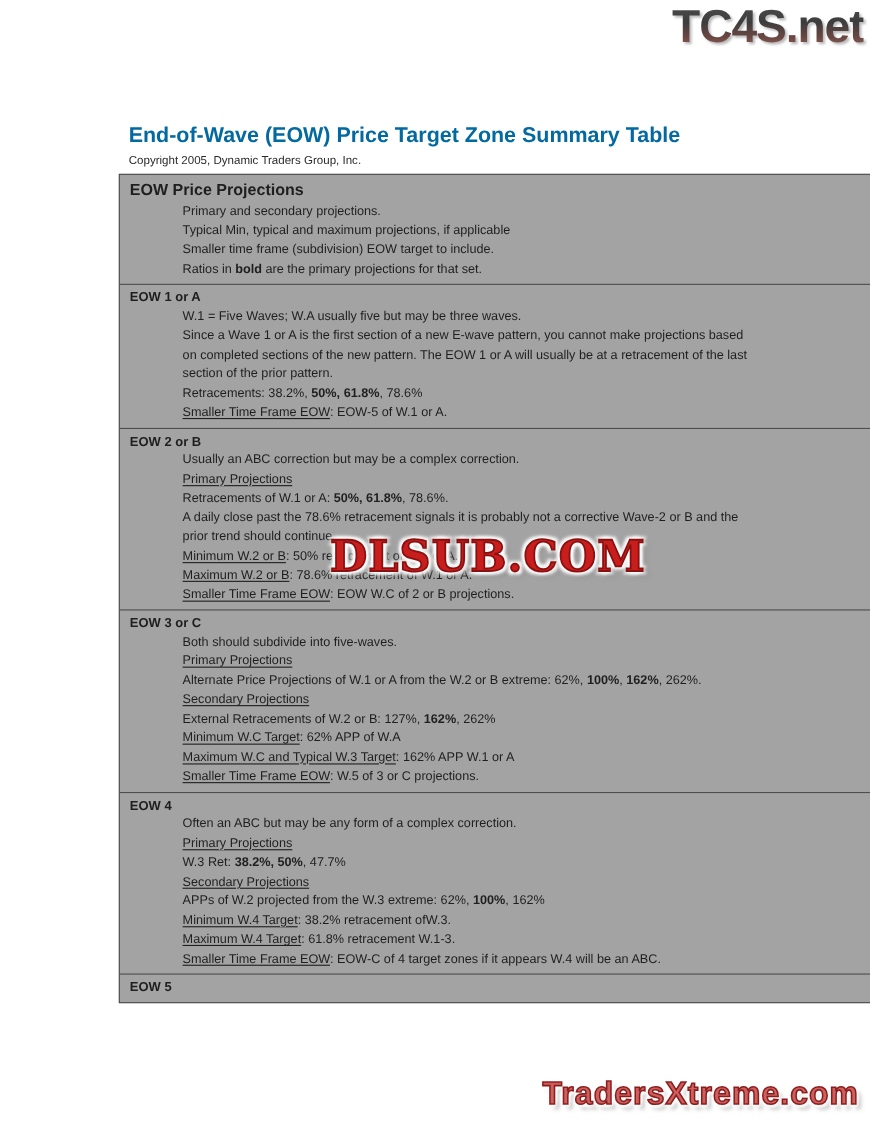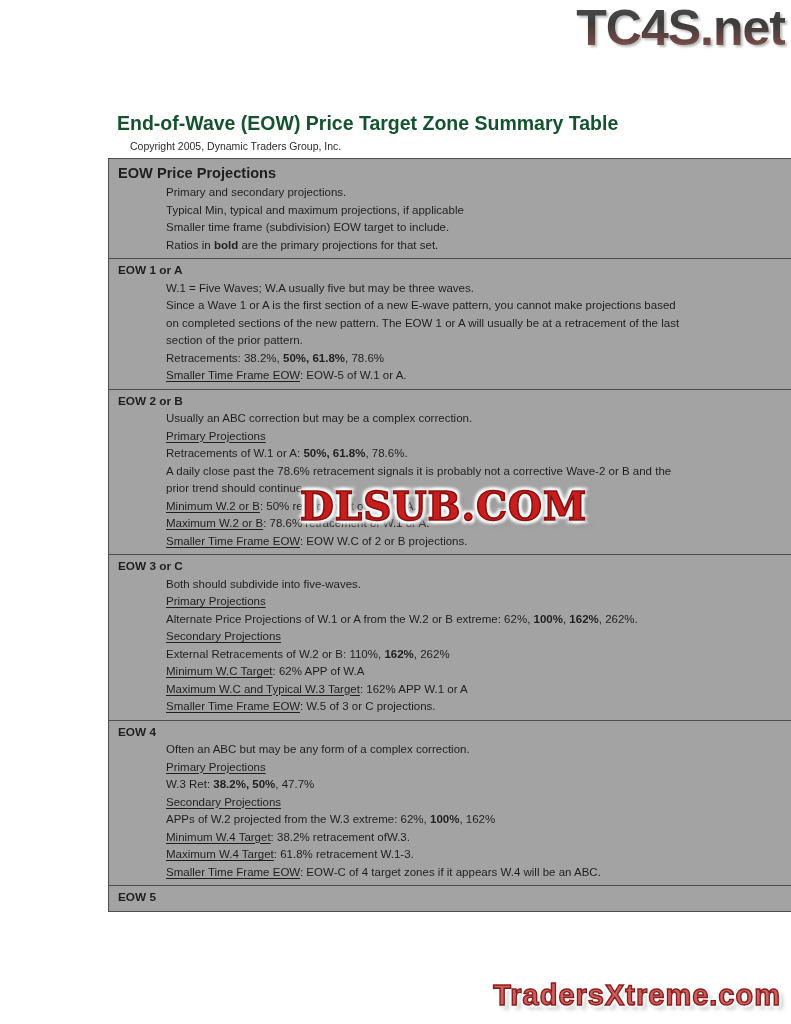--- a/index.html
+++ b/index.html
@@ -5,34 +5,34 @@
   * { margin:0; padding:0; box-sizing:border-box; }
   html,body { background:#ffffff; }
   body {
     width:791px; height:1024px; position:relative; overflow:hidden;
     font-family:"Liberation Sans", sans-serif; color:#1f1f1f;
   }
 
   
   .tc4s {
     position:absolute; top:1px; right:6px;
-    font-size:50px; font-weight:bold; letter-spacing:-1px; line-height:1.1;
+    font-size:42px; font-weight:bold; letter-spacing:-1px; line-height:1.1;
     background:linear-gradient(180deg,#4b4b4b 8%,#3d3d3d 42%,#6b4743 72%,#9c6a61 100%);
     -webkit-background-clip:text; background-clip:text; color:transparent;
     filter:drop-shadow(2px 2px 1px rgba(130,130,130,.55));
   }
 
   
   .title {
     position:absolute; left:117px; top:112px;
-    font-size:19.5px; font-weight:bold; color:#14532d; letter-spacing:0;
+    font-size:19.5px; font-weight:bold; color:#0369a1; letter-spacing:0;
   }
   .copyright {
     position:absolute; left:117px; top:140px;
-    font-size:10.5px; color:#2b2b2b;margin-left:13px;
+    font-size:10.5px; color:#2b2b2b;
   }
 
   
   .eow-table {
     position:absolute; left:108px; top:158px; width:708px;
     border:1px solid #4e4e4e; background:#a3a3a3;
   }
   .row { border-top:1px solid #4e4e4e; padding:3px 8px 4px 9px; overflow:hidden; }
   .row:first-child { border-top:none; }
   .row-title { font-weight:bold; font-size:11.8px; line-height:17.5px; white-space:nowrap; }
@@ -101,21 +101,21 @@
       <div class="line"><span class="u">Minimum W.2 or B</span><span>: 50% retracement of W.1 or A.</span></div>
       <div class="line"><span class="u">Maximum W.2 or B</span><span>: 78.6% retracement of W.1 or A.</span></div>
       <div class="line"><span class="u">Smaller Time Frame EOW</span><span>: EOW W.C of 2 or B projections.</span></div>
     </div>
     <div class="row">
       <div class="row-title">EOW 3 or C</div>
       <div class="line"><span>Both should subdivide into five-waves.</span></div>
       <div class="line"><span class="u">Primary Projections</span></div>
       <div class="line"><span>Alternate Price Projections of W.1 or A from the W.2 or B extreme: 62%, </span><span class="b">100%</span><span>, </span><span class="b">162%</span><span>, 262%.</span></div>
       <div class="line"><span class="u">Secondary Projections</span></div>
-      <div class="line"><span>External Retracements of W.2 or B: 110%, </span><span class="b">162%</span><span>, 262%</span></div>
+      <div class="line"><span>External Retracements of W.2 or B: 127%, </span><span class="b">162%</span><span>, 262%</span></div>
       <div class="line"><span class="u">Minimum W.C Target</span><span>: 62% APP of W.A</span></div>
       <div class="line"><span class="u">Maximum W.C and Typical W.3 Target</span><span>: 162% APP W.1 or A</span></div>
       <div class="line"><span class="u">Smaller Time Frame EOW</span><span>: W.5 of 3 or C projections.</span></div>
     </div>
     <div class="row">
       <div class="row-title">EOW 4</div>
       <div class="line"><span>Often an ABC but may be any form of a complex correction.</span></div>
       <div class="line"><span class="u">Primary Projections</span></div>
       <div class="line"><span>W.3 Ret: </span><span class="b">38.2%, 50%</span><span>, 47.7%</span></div>
       <div class="line"><span class="u">Secondary Projections</span></div>

